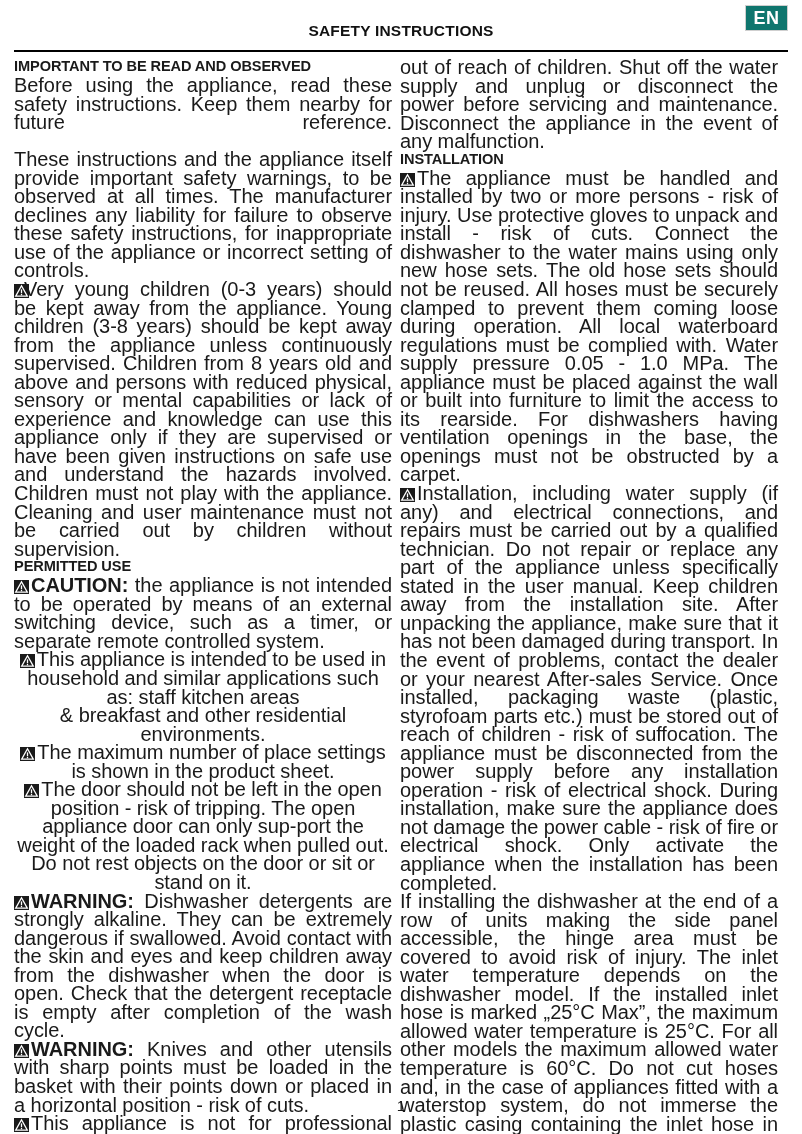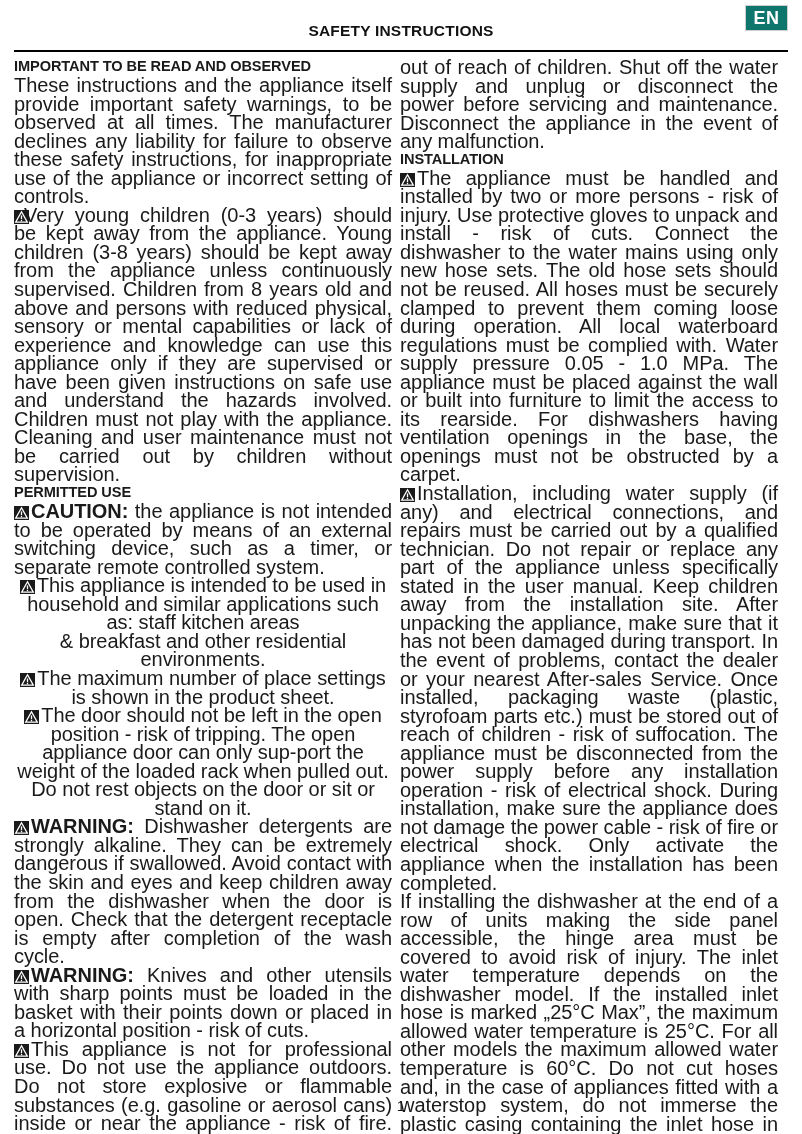--- a/index.html
+++ b/index.html
@@ -145,20 +145,21 @@
     <div class="lang-badge">EN</div>
     <div class="rule"></div>
   </div>
 
   <div class="columns">
 
     <div class="col">
 
       <h2 class="section">IMPORTANT TO BE READ AND OBSERVED</h2>
 
+      <p class="para fulljust">Before using the appliance, read these safety instructions. Keep them nearby for future reference.</p>
 
       <p class="para">These instructions and the appliance itself provide important safety warnings, to be observed at all times. The manufacturer declines any liability for failure to observe these safety instructions, for inappropriate use of the appliance or incorrect setting of controls.</p>
 
       <p class="para"><span class="warn warn-overlap"><svg width="15" height="14" viewBox="0 0 15 14">
               <rect x="0" y="0" width="15" height="14" fill="#1a1a1a"></rect>
               <path d="M7.5 1.8 L13.3 12.2 L1.7 12.2 Z" fill="none" stroke="#ffffff" stroke-width="1.3"></path>
               <rect x="6.85" y="5.4" width="1.3" height="3.9" fill="#ffffff"></rect>
               <rect x="6.85" y="10.0" width="1.3" height="1.3" fill="#ffffff"></rect>
             </svg></span><span>Very young children (0-3 years) should be kept away from the appliance. Young children (3-8 years) should be kept away from the appliance unless continuously supervised. Children from 8 years old and above and persons with reduced physical, sensory or mental capabilities or lack of experience and knowledge can use this appliance only if they are supervised or have been given instructions on safe use and understand the hazards involved. Children must not play with the appliance. Cleaning and user maintenance must not be carried out by children without supervision.</span></p>
 

